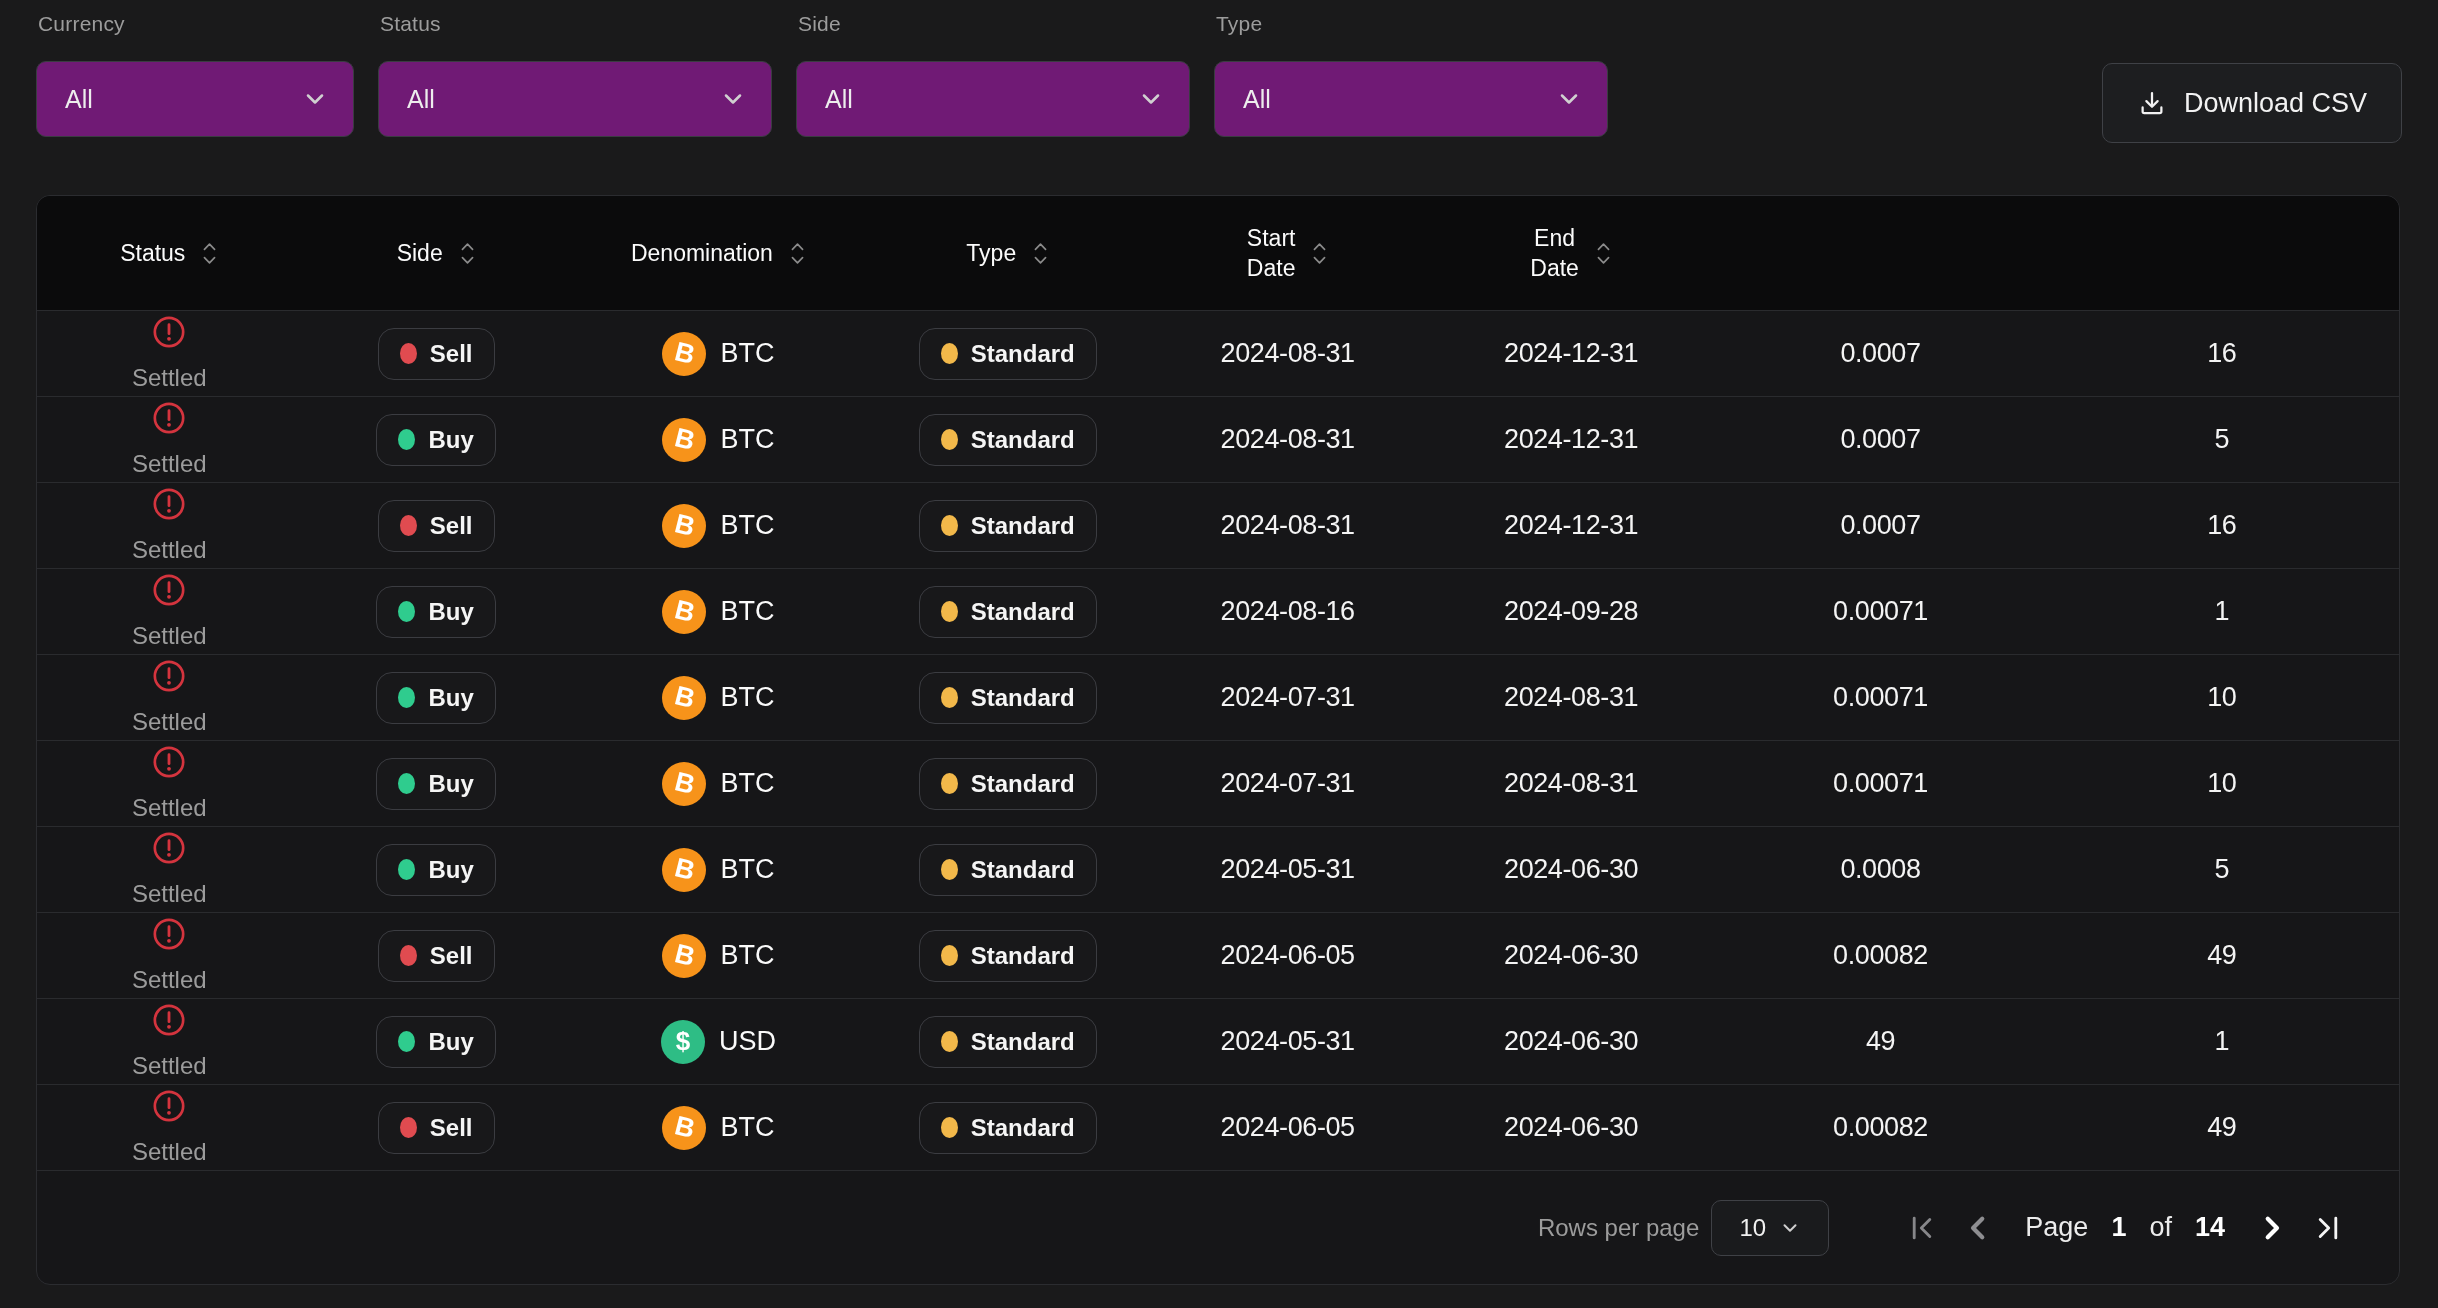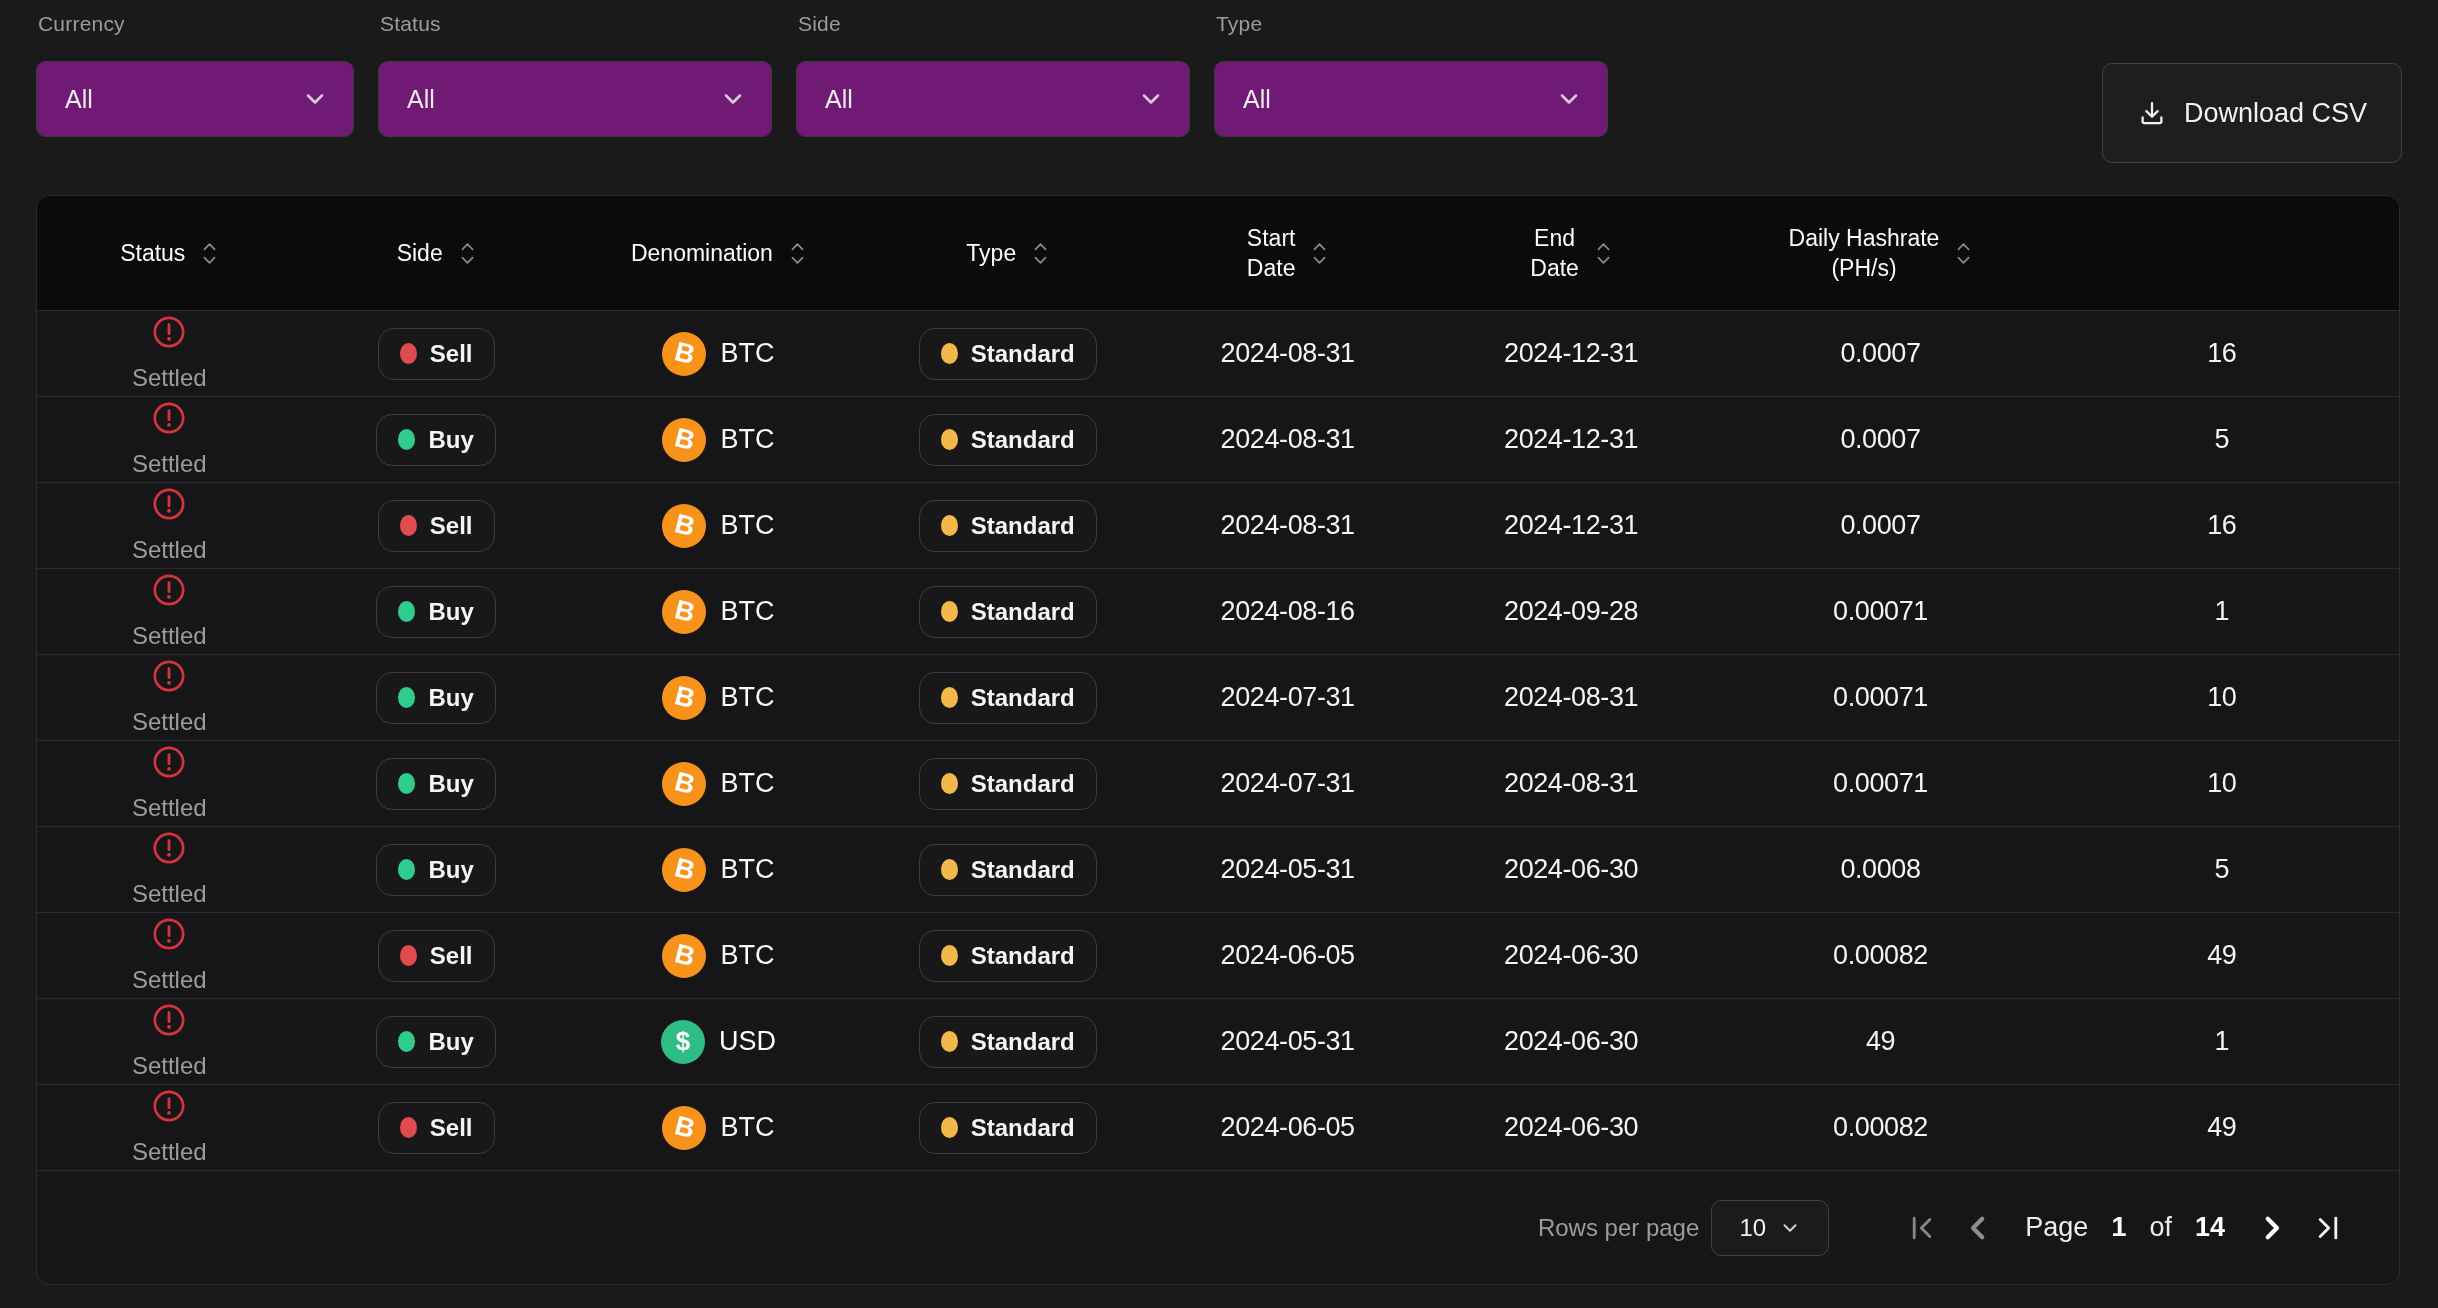--- a/index.html
+++ b/index.html
@@ -19,21 +19,21 @@
   .fg-status, .fg-side, .fg-type { width:394px; }
   .flabel { font-size:21px; color:#9c9c9c; margin:0 0 25px 2px; letter-spacing:.2px; }
   .fselect {
     height:76px; border:1.5px solid #3a3c41; border-radius:10px; background:#701a75;
     display:flex; align-items:center; justify-content:space-between; padding:0 24px 0 28px;
     cursor:pointer;
   }
   .fselect .val { font-size:25px; color:#ededed; }
 
   .download-btn {
-    position:absolute; top:63px; right:36px; height:100px; padding:0 34px;
+    position:absolute; top:63px; right:36px; height:80px; padding:0 34px;
     display:flex; align-items:center; gap:17px;
     background:#1d1e20; border:1.5px solid #3f4146; border-radius:10px;
     color:#f2f2f2; font-size:27px; font-weight:500; font-family:inherit; cursor:pointer;
   }
 
   
   .table {
     position:absolute; left:36px; top:195px; width:2364px; height:1090px;
     background:#161618; border:1px solid #2b2c30; border-radius:14px; overflow:hidden;
   }
@@ -200,32 +200,20 @@
           <svg viewBox="0 0 20 32" width="17" height="27" fill="none" stroke="#8b8b8b" stroke-width="2" stroke-linecap="round" stroke-linejoin="round">
             <path d="M4 11l6-6 6 6"></path>
             <path d="M4 21l6 6 6-6"></path>
           </svg>
         </span>
     </div>
     <div class="hcell">
       <span class="hlines">
           <span>End</span>
           <span>Date</span>
-        </span>
-      <span class="sort-ic">
-          <svg viewBox="0 0 20 32" width="17" height="27" fill="none" stroke="#8b8b8b" stroke-width="2" stroke-linecap="round" stroke-linejoin="round">
-            <path d="M4 11l6-6 6 6"></path>
-            <path d="M4 21l6 6 6-6"></path>
-          </svg>
-        </span>
-    </div>
-    <div class="hcell">
-      <span class="hlines">
-          <span>Daily Hashrate</span>
-          <span>(PH/s)</span>
         </span>
       <span class="sort-ic">
           <svg viewBox="0 0 20 32" width="17" height="27" fill="none" stroke="#8b8b8b" stroke-width="2" stroke-linecap="round" stroke-linejoin="round">
             <path d="M4 11l6-6 6 6"></path>
             <path d="M4 21l6 6 6-6"></path>
           </svg>
         </span>
     </div>
   </div>
 

